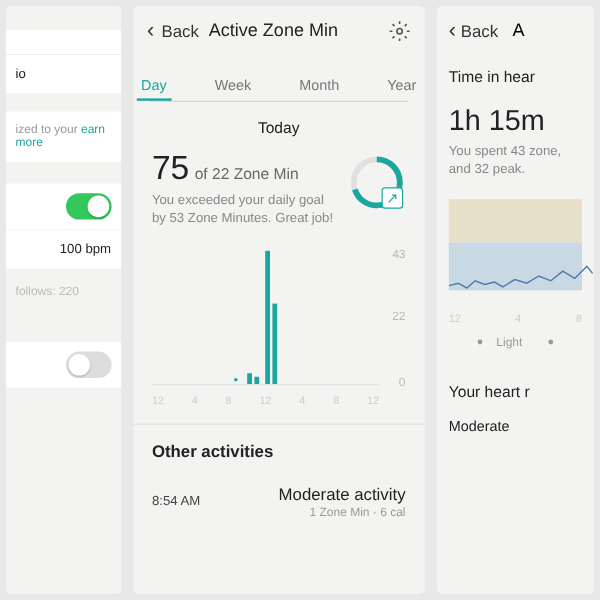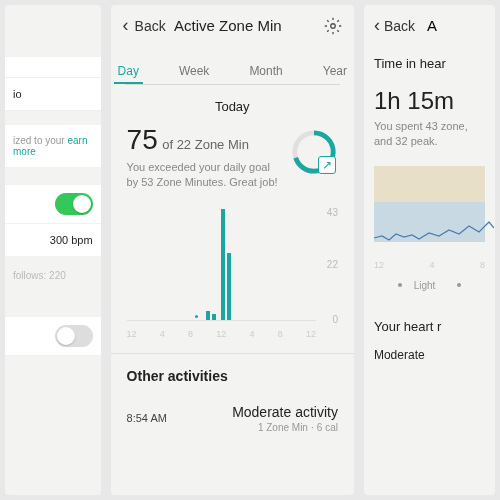--- a/index.html
+++ b/index.html
@@ -3,21 +3,21 @@
 <meta charset="utf-8">
 <style>
   * { box-sizing: border-box; margin: 0; padding: 0; font-family: -apple-system, BlinkMacSystemFont, 'Segoe UI', sans-serif; }
   body { background: #e8e8e8; width: 500px; height: 500px; overflow: hidden; display: flex; gap: 10px; padding: 5px; }
   .screen { background: #f3f3f1; border-radius: 4px; overflow: hidden; display: flex; flex-direction: column; position: relative; }
   .screen1 { width: 97px; }
   .screen2 { width: 247px; }
   .screen3 { width: 133px; }
   
   
-  .s1-rows { background: #fff; margin-top: 52px; }
+  .s1-rows { background: #fff; margin-top: 20px; }
   .s1-row { padding: 10px 8px; border-bottom: 1px solid #eee; font-size: 11px; color: #222; }
   .s1-note { background: #fff; padding: 10px 8px; font-size: 10px; color: #999; margin-top: 14px; }
   .s1-note .link { color: #1ba7a0; }
   .toggle-row { background: #fff; padding: 8px; display: flex; justify-content: flex-end; align-items: center; margin-top: 18px; border-bottom: 1px solid #f0f0f0; }
   .toggle { width: 38px; height: 22px; border-radius: 11px; position: relative; }
   .toggle.on { background: #34c759; }
   .toggle.off { background: #ddd; }
   .toggle-knob { width: 18px; height: 18px; background: #fff; border-radius: 50%; position: absolute; top: 2px; box-shadow: 0 1px 2px rgba(0,0,0,.2); }
   .toggle.on .toggle-knob { right: 2px; }
   .toggle.off .toggle-knob { left: 2px; }
@@ -85,21 +85,21 @@
     <div class="s1-row">io</div>
   </div>
   <div class="s1-note">
     <span>ized to your</span> <span class="link">earn more</span>
   </div>
   <div class="toggle-row">
     <div class="toggle on">
         <div class="toggle-knob"></div>
       </div>
   </div>
-  <div class="bpm-row">300 bpm</div>
+  <div class="bpm-row">100 bpm</div>
   <div class="s1-sub">follows: 220</div>
   <div class="toggle-row" style="margin-top:28px; background:#fff;">
     <div class="toggle off">
         <div class="toggle-knob"></div>
       </div>
   </div>
 </div>
 
 <div class="screen screen2">
   <div class="header">

